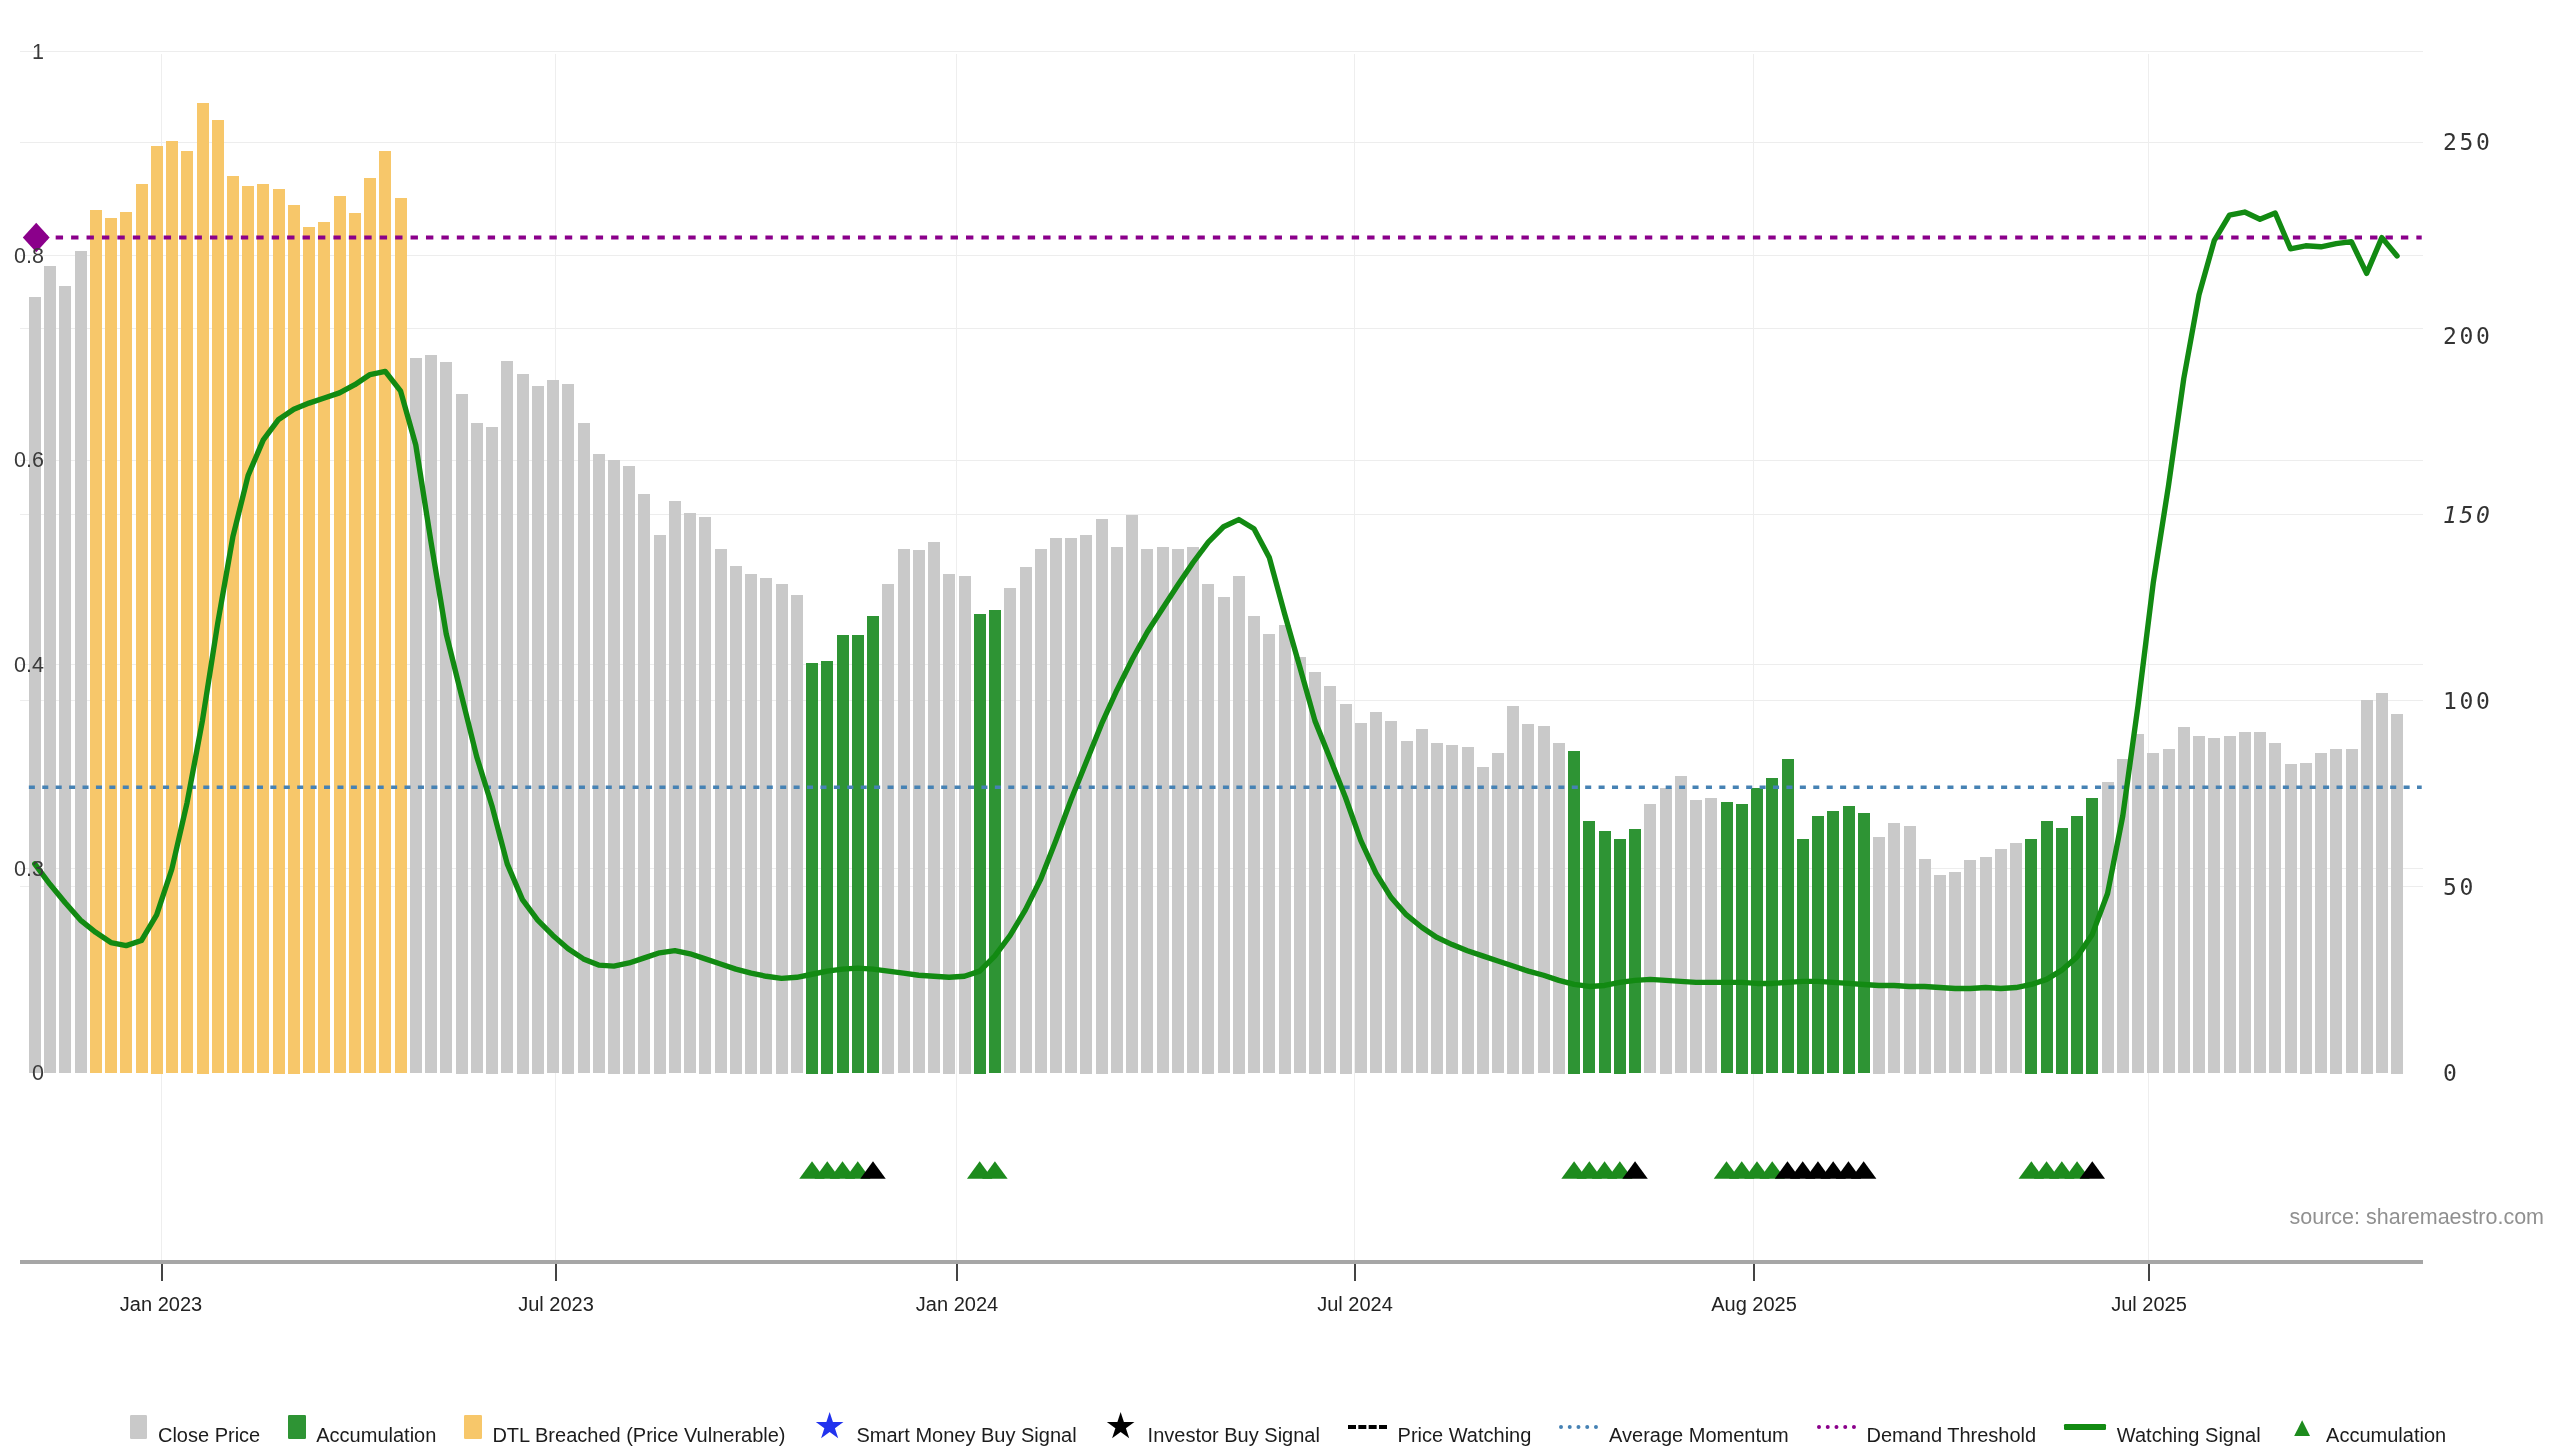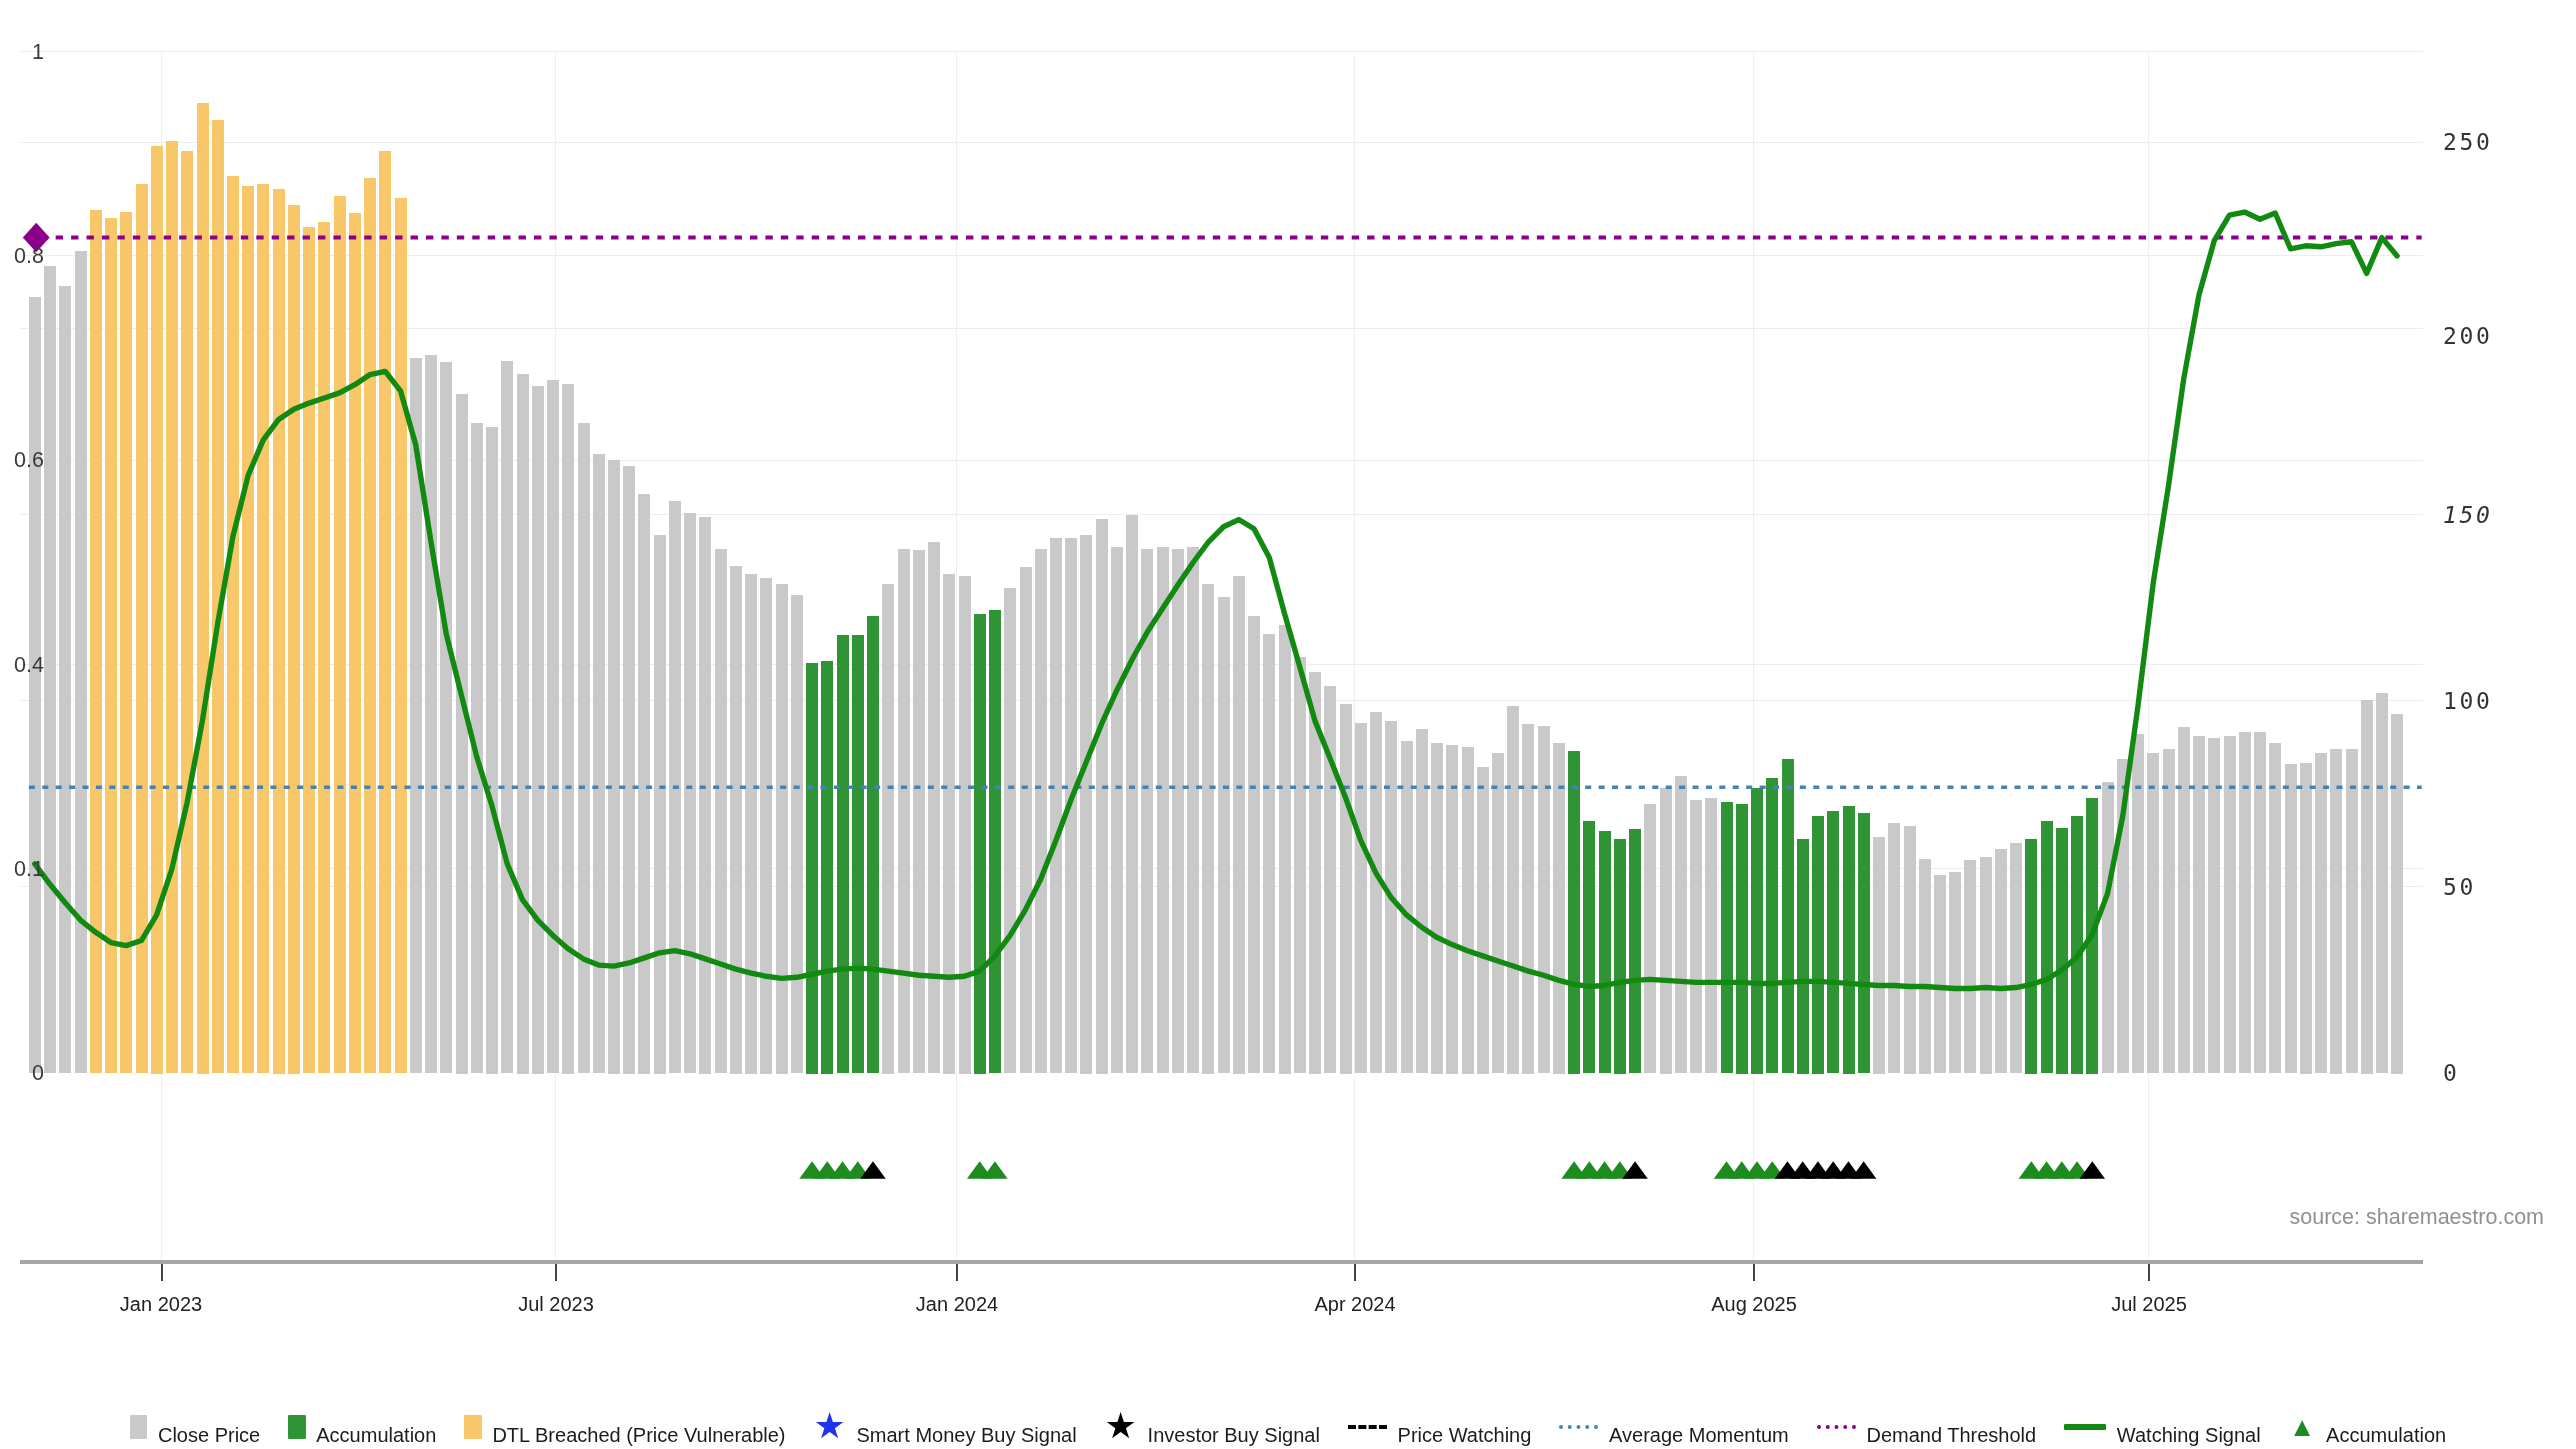--- a/index.html
+++ b/index.html
@@ -233,21 +233,21 @@
       <polygon points="2664.5499999999997,1731 2683.5499999999997,1757 2645.5499999999997,1757" fill="#000000"></polygon>
       <polygon points="2687.27,1731 2706.27,1757 2668.27,1757" fill="#000000"></polygon>
       <polygon points="2709.99,1731 2728.99,1757 2690.99,1757" fill="#000000"></polygon>
       <polygon points="2732.71,1731 2751.71,1757 2713.71,1757" fill="#000000"></polygon>
       <polygon points="2755.43,1731 2774.43,1757 2736.43,1757" fill="#000000"></polygon>
       <polygon points="2778.1499999999996,1731 2797.1499999999996,1757 2759.1499999999996,1757" fill="#000000"></polygon>
       <polygon points="3118.95,1731 3137.95,1757 3099.95,1757" fill="#000000"></polygon>
     </svg>
   <div id="ylabels-left">
       <div class="ylab-l" style="top: 1073px;">0</div>
-      <div class="ylab-l" style="top: 869px;">0.1</div>
+      <div class="ylab-l" style="top: 869px;">0.3</div>
       <div class="ylab-l" style="top: 665px;">0.4</div>
       <div class="ylab-l" style="top: 460px;">0.6</div>
       <div class="ylab-l" style="top: 256px;">0.8</div>
       <div class="ylab-l" style="top: 52px;">1</div>
     </div>
   <div id="ylabels-right">
       <div class="ylab-r" style="top: 1073px;">0</div>
       <div class="ylab-r" style="top: 887px;">50</div>
       <div class="ylab-r" style="top: 701px;">100</div>
       <div class="ylab-r" style="top: 515px; font-style: italic;">150</div>
@@ -256,21 +256,21 @@
     </div>
   <div id="axis-line"></div>
   <div id="xticks">
       <div class="xtick" style="left: 161px;"></div>
       <div class="xlab" style="left: 161px;">Jan 2023</div>
       <div class="xtick" style="left: 555px;"></div>
       <div class="xlab" style="left: 556px;">Jul 2023</div>
       <div class="xtick" style="left: 956px;"></div>
       <div class="xlab" style="left: 957px;">Jan 2024</div>
       <div class="xtick" style="left: 1354px;"></div>
-      <div class="xlab" style="left: 1355px;">Apr 2024</div>
+      <div class="xlab" style="left: 1355px;">Jul 2024</div>
       <div class="xtick" style="left: 1753px;"></div>
       <div class="xlab" style="left: 1754px;">Aug 2025</div>
       <div class="xtick" style="left: 2148px;"></div>
       <div class="xlab" style="left: 2149px; text-align: center;">Jul 2025</div>
     </div>
   <div id="source">source: sharemaestro.com</div>
   <div id="legend">
       <div class="lg-item">
         <span class="sw-square" style="background: rgb(201, 201, 201);"></span>
         <span class="lg-label">Close Price</span>

